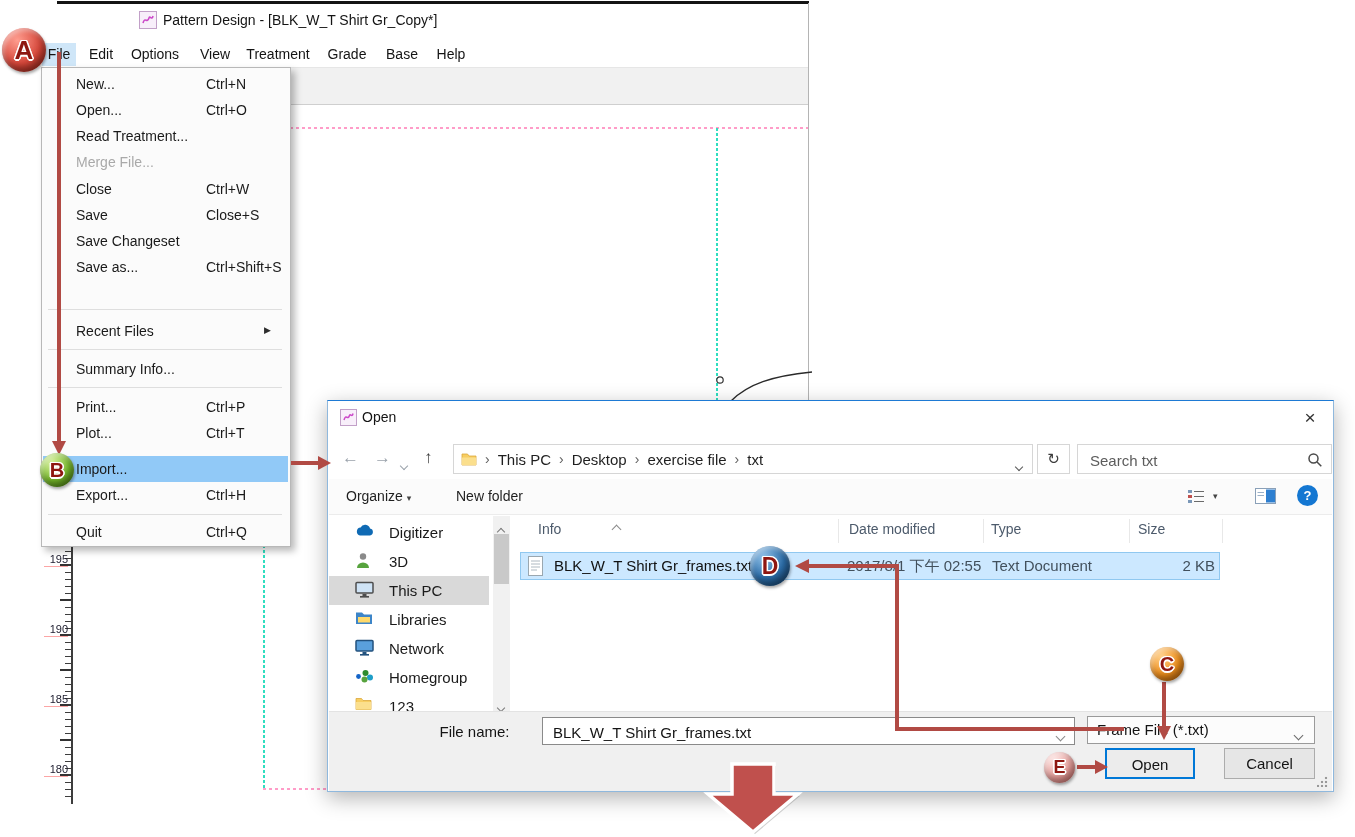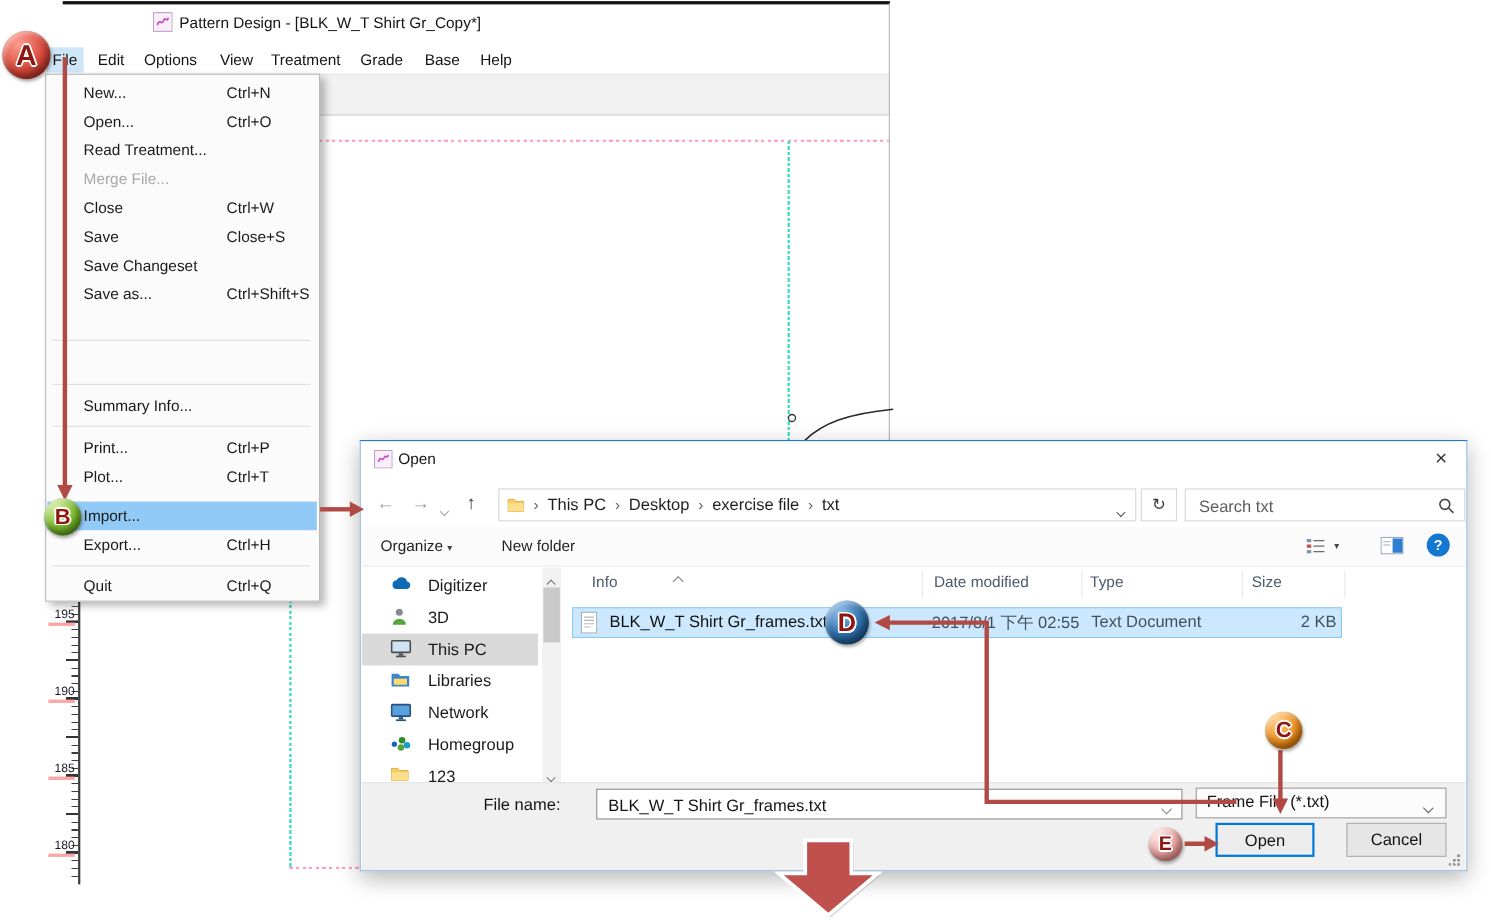--- a/index.html
+++ b/index.html
@@ -18,21 +18,21 @@
   .pink-h{position:absolute;height:2px;background:repeating-linear-gradient(to right,#ff9cc8 0 3px,rgba(0,0,0,0) 3px 6px);}
   .teal-v{position:absolute;width:2px;background:repeating-linear-gradient(to bottom,#2fdec0 0 3px,rgba(0,0,0,0) 3px 5px);}
 
   
   .ruler-line{position:absolute;left:71px;top:546px;width:2px;height:258px;background:#3d3d3d;}
   .ruler-minor{position:absolute;left:65px;top:551px;width:6px;height:248px;
     background:repeating-linear-gradient(to bottom,#3d3d3d 0 1px,rgba(0,0,0,0) 1px 7px);}
   .ruler-major{position:absolute;left:60px;top:564px;width:11px;height:217px;
     background:repeating-linear-gradient(to bottom,#333 0 2px,rgba(0,0,0,0) 2px 35px);}
   .ruler-label{position:absolute;left:44px;width:24px;height:13px;line-height:13px;text-align:right;
-    font-size:11px;color:#1c1c2e;border-bottom:3px solid #fca5a5;}
+    font-size:11px;color:#1c1c2e;border-bottom:1px solid #fca5a5;}
 
   
   .filemenu{position:absolute;left:41px;top:67px;width:248px;height:478px;background:#fbfbfb;
     border:1px solid #b8b8b8;box-shadow:4px 4px 7px rgba(0,0,0,.28);z-index:20;}
   .mi{position:absolute;left:1px;width:245px;height:26px;font-size:14px;}
   .mi .ml{position:absolute;left:33px;top:5px;white-space:nowrap;}
   .mi .ms{position:absolute;left:163px;top:5px;white-space:nowrap;}
   .mi-disabled .ml{color:#a9a9a9;}
   .mi-highlight{background:#91c9f7;}
   .msep{position:absolute;left:6px;width:234px;height:1px;background:#dedede;}
@@ -173,20 +173,24 @@
       <span class="ms">Close+S</span>
       </div>
     <div class="mi" style="top:160px">
       <span class="ml">Save Changeset</span>
       </div>
     <div class="mi" style="top:186px">
       <span class="ml">Save as...</span>
       <span class="ms">Ctrl+Shift+S</span>
       </div>
     <div class="msep" style="top:241px"></div>
+    <div class="mi" style="top:250px">
+      <span class="ml">Recent Files</span>
+      <span class="subarrow">▶</span>
+      </div>
     <div class="msep" style="top:281px"></div>
     <div class="mi" style="top:288px">
       <span class="ml">Summary Info...</span>
       </div>
     <div class="msep" style="top:319px"></div>
     <div class="mi" style="top:326px">
       <span class="ml">Print...</span>
       <span class="ms">Ctrl+P</span>
       </div>
     <div class="mi" style="top:352px">

